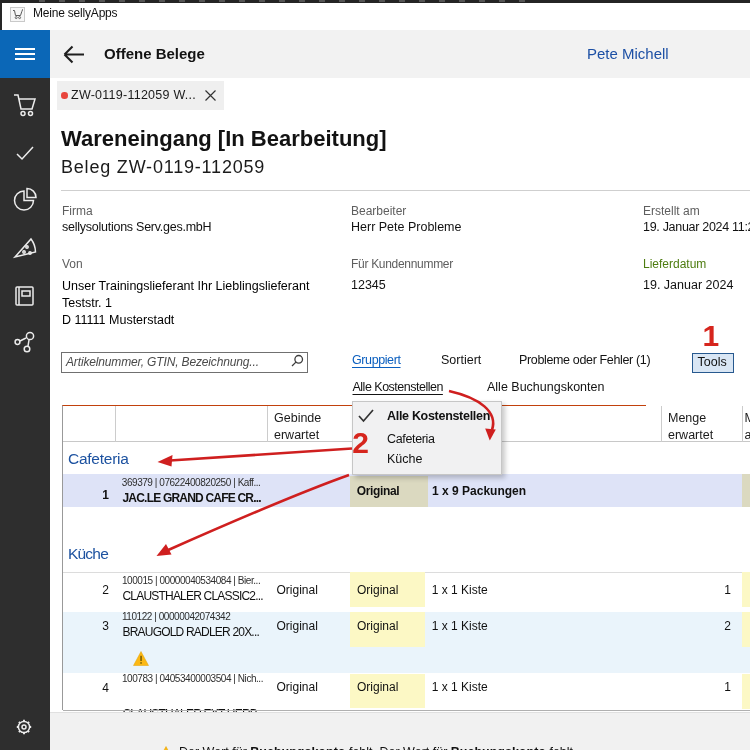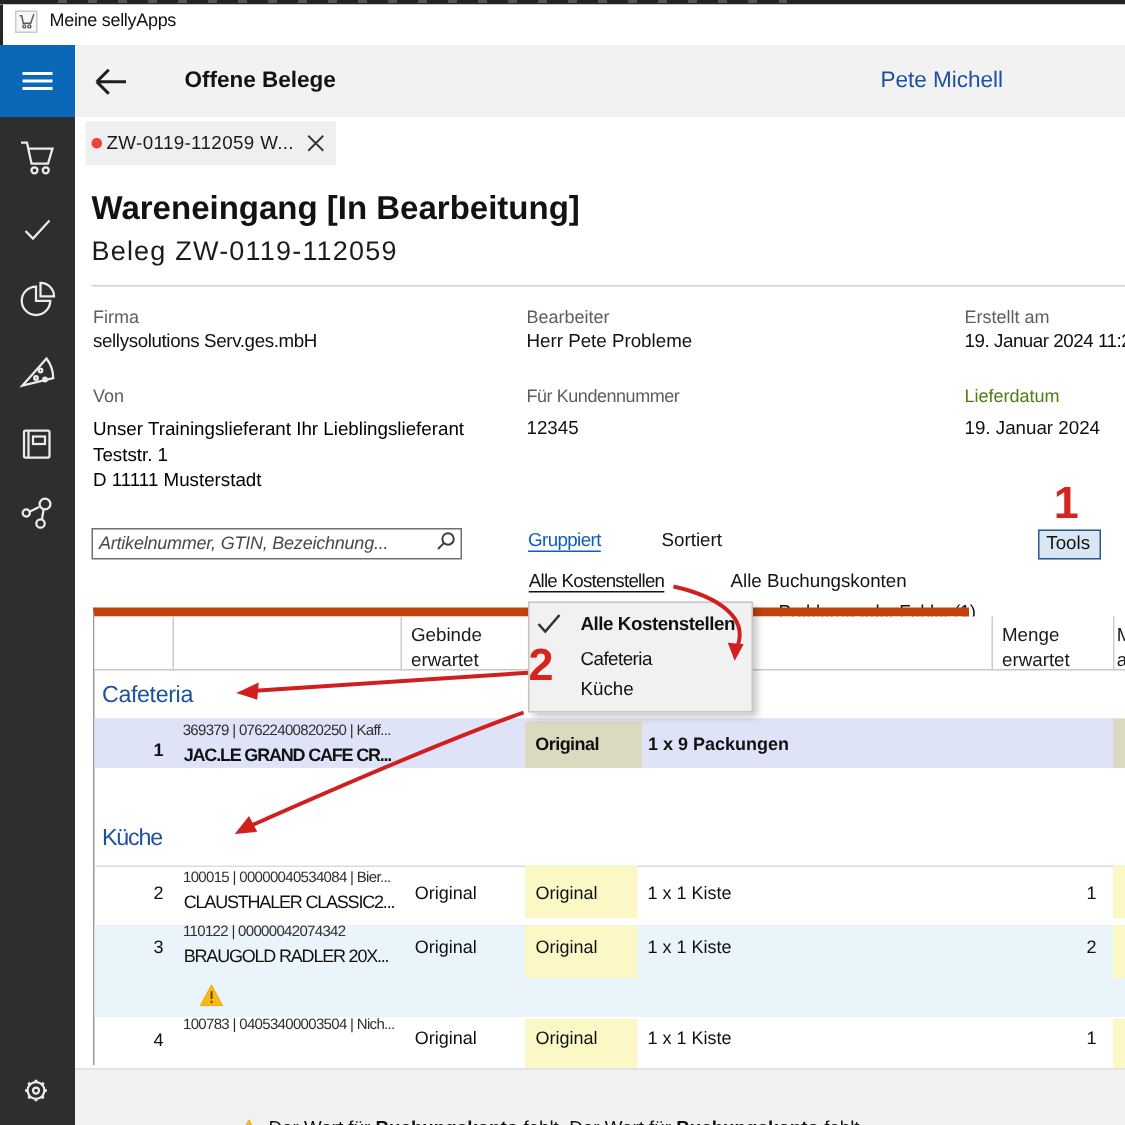--- a/index.html
+++ b/index.html
@@ -25,21 +25,21 @@
 <div class="abs" style="left:50px;top:30px;width:700px;height:48px;background:#f2f2f2;"></div>
 
 <div class="abs" style="left:0;top:30px;width:50px;height:48px;background:#0b67b7;"></div>
 <div class="abs" style="left:15px;top:48.3px;width:20px;height:1.8px;background:#fff;"></div>
 <div class="abs" style="left:15px;top:53.3px;width:20px;height:1.8px;background:#fff;"></div>
 <div class="abs" style="left:15px;top:58.3px;width:20px;height:1.8px;background:#fff;"></div>
 
 <svg class="abs" style="left:62px;top:44px;" width="24" height="21" viewBox="0 0 24 21">
   <path d="M2.5 10.5 L22 10.5 M2.5 10.5 L10.5 2.5 M2.5 10.5 L10.5 18.5" fill="none" stroke="#1f1f1f" stroke-width="2.1"></path>
 </svg>
-<div class="abs" style="left:104px;top:45px;font-size:15px;font-weight:bold;color:#131313;margin-left:19px;">Offene Belege</div>
+<div class="abs" style="left:104px;top:45px;font-size:15px;font-weight:bold;color:#131313;">Offene Belege</div>
 <div class="abs" style="left:587px;top:44.5px;font-size:15px;color:#1d50a5;">Pete Michell</div>
 
 <div class="abs" style="left:0;top:78px;width:50px;height:672px;background:#2e2e2e;"></div>
 <svg class="abs" style="left:0;top:78px;" width="50" height="672" viewBox="0 0 50 672" fill="none" stroke="#ececec" stroke-width="1.5">
 
   <path d="M14 17 L18 17 L21 31 L32 31 L35 21 L19 21"></path>
   <circle cx="23" cy="35.5" r="2"></circle>
   <circle cx="30.5" cy="35.5" r="2"></circle>
 
   <path d="M17 76 L22 81 L33 69"></path>
@@ -97,28 +97,28 @@
 
 <div class="abs" style="left:61px;top:352px;width:247px;height:21px;border:1px solid #707070;background:#fff;"></div>
 <div class="abs" style="left:66px;top:355px;font-size:12px;font-style:italic;letter-spacing:-0.15px;color:#4a4a4a;">Artikelnummer, GTIN, Bezeichnung...</div>
 <svg class="abs" style="left:290px;top:354px;" width="14" height="14" viewBox="0 0 14 14">
   <circle cx="8.7" cy="5.3" r="3.8" fill="none" stroke="#3c3c3c" stroke-width="1.3"></circle>
   <path d="M5.9 8.1 L2 12" stroke="#3c3c3c" stroke-width="1.3"></path>
 </svg>
 
 <div class="abs" style="left:352px;top:352.5px;font-size:12.5px;letter-spacing:-0.4px;color:#0b5fbf;text-decoration:underline;text-underline-offset:2.5px;">Gruppiert</div>
 <div class="abs" style="left:441px;top:352.5px;font-size:12.5px;color:#131313;">Sortiert</div>
-<div class="abs" style="left:519px;top:352.5px;font-size:12.5px;color:#131313;letter-spacing:-0.35px;margin-top:48px;">Probleme oder Fehler (1)</div>
+<div class="abs" style="left:519px;top:352.5px;font-size:12.5px;color:#131313;letter-spacing:-0.35px;">Probleme oder Fehler (1)</div>
 <div class="abs" style="left:692px;top:352.5px;width:42px;height:20px;background:#d9e6f4;border:1.5px solid #27598f;"></div>
 <div class="abs" style="left:697.5px;top:354.5px;font-size:12.5px;color:#111;">Tools</div>
 
 <div class="abs" style="left:352.5px;top:380px;font-size:12.5px;color:#131313;letter-spacing:-0.5px;text-decoration:underline;text-underline-offset:2.5px;">Alle Kostenstellen</div>
 <div class="abs" style="left:487px;top:380px;font-size:12.5px;color:#131313;">Alle Buchungskonten</div>
 
-<div class="abs" style="left:62px;top:405px;width:584px;height:305px;border-left:1px solid #999;border-top:6px solid #c2410c;">
+<div class="abs" style="left:62px;top:405px;width:584px;height:305px;border-left:1px solid #999;border-top:1px solid #c2410c;">
 
   <div class="abs" style="left:0;top:0;width:688px;height:36px;background:#fff;border-bottom:1px solid #c8c8c8;"></div>
   <div class="abs" style="left:52px;top:0;width:1px;height:36px;background:#ccc;"></div>
   <div class="abs" style="left:204px;top:0;width:1px;height:36px;background:#ccc;"></div>
   <div class="abs" style="left:598px;top:0;width:1px;height:36px;background:#ccc;"></div>
   <div class="abs" style="left:679px;top:0;width:1px;height:36px;background:#ccc;"></div>
   <div class="abs" style="left:211px;top:3.5px;font-size:12.5px;color:#1b1b1b;line-height:17px;">Gebinde<br>erwartet</div>
   <div class="abs" style="left:605px;top:3.5px;font-size:12.5px;color:#1b1b1b;line-height:17px;">Menge<br>erwartet</div>
   <div class="abs" style="left:681.5px;top:3.5px;font-size:12.5px;color:#1b1b1b;line-height:17px;white-space:nowrap;">Menge<br>akzeptiert</div>
 

